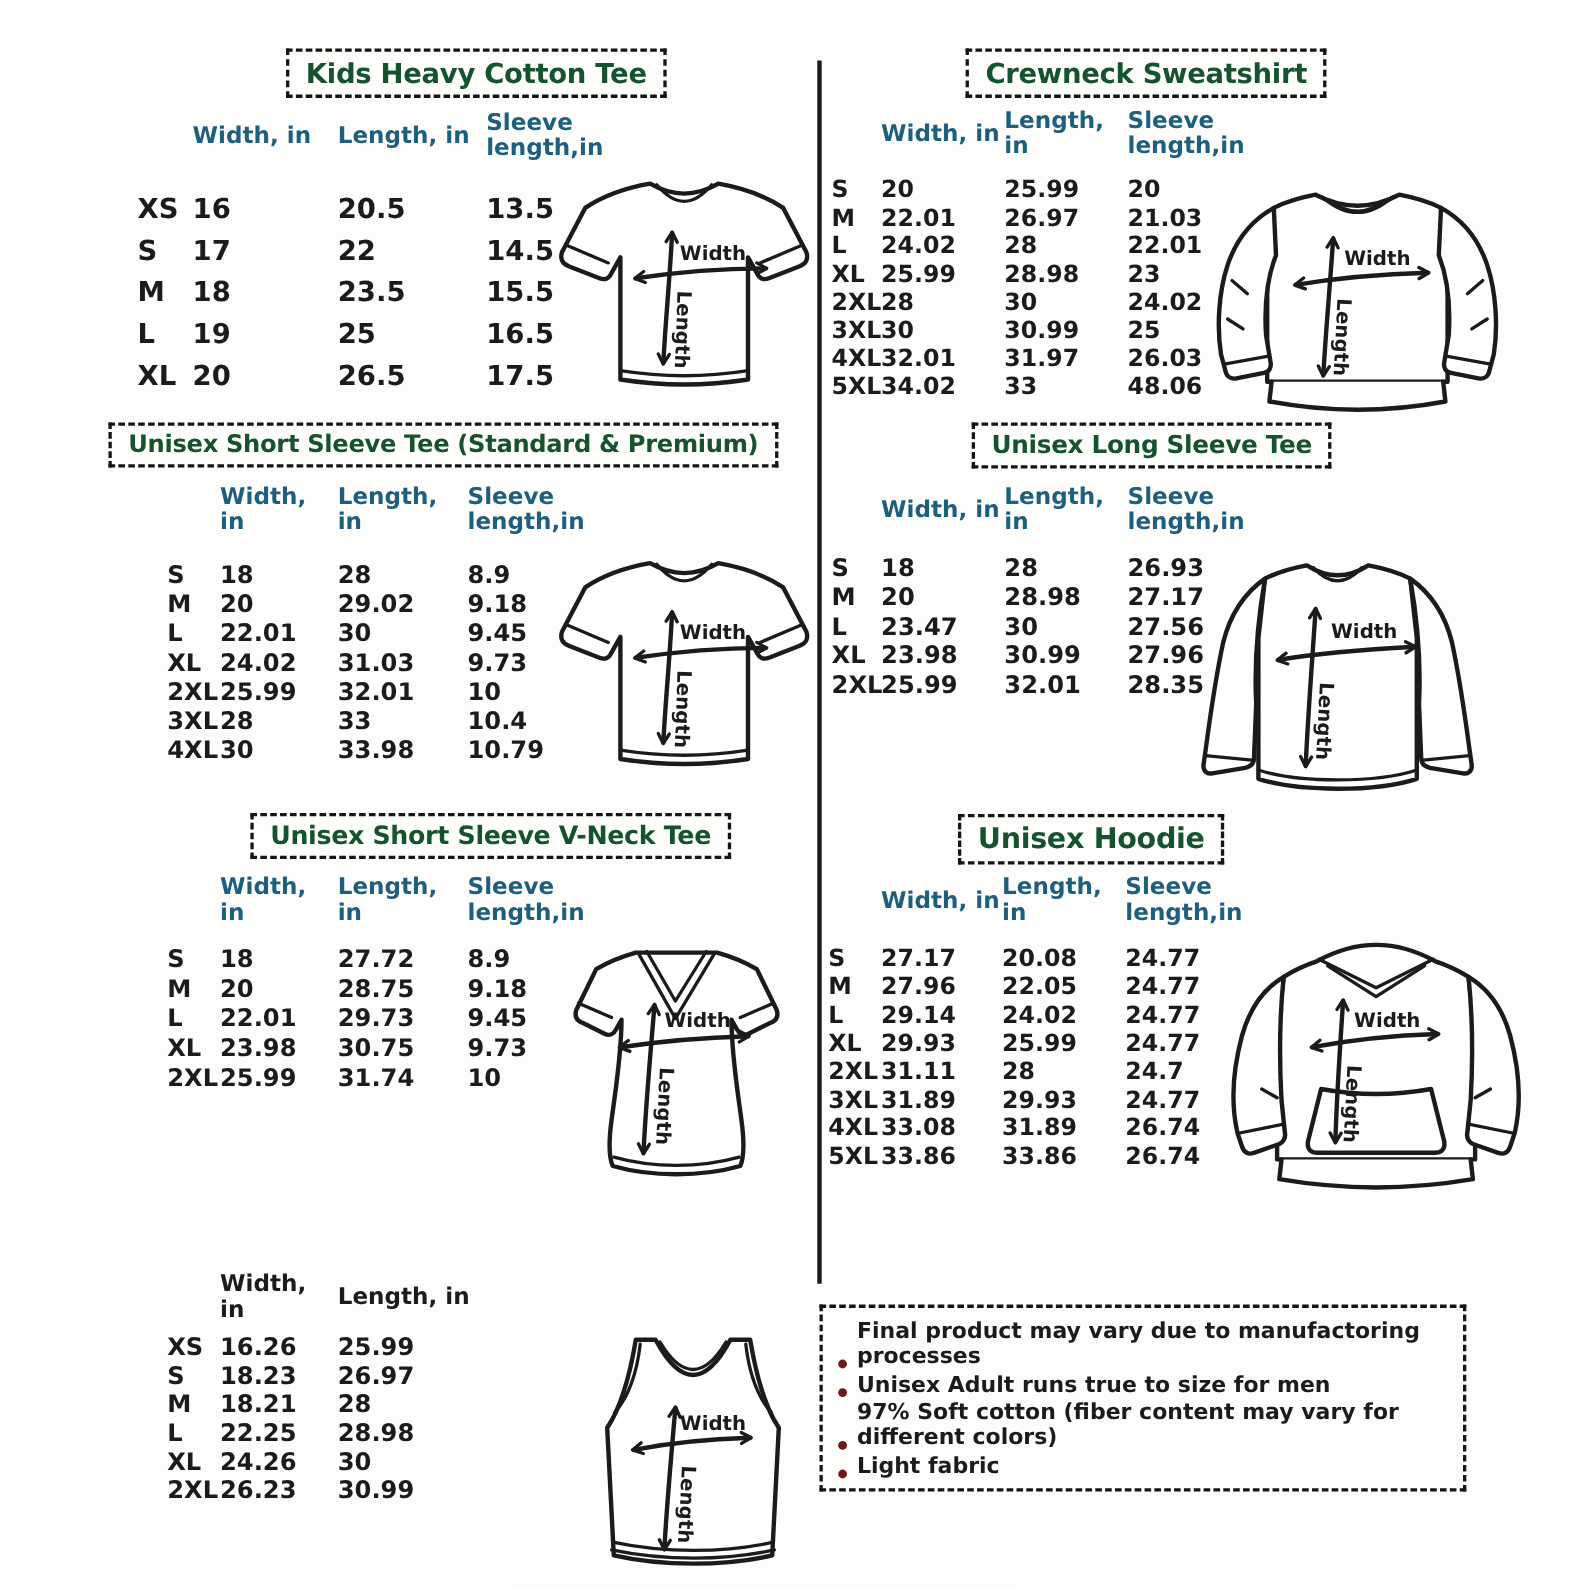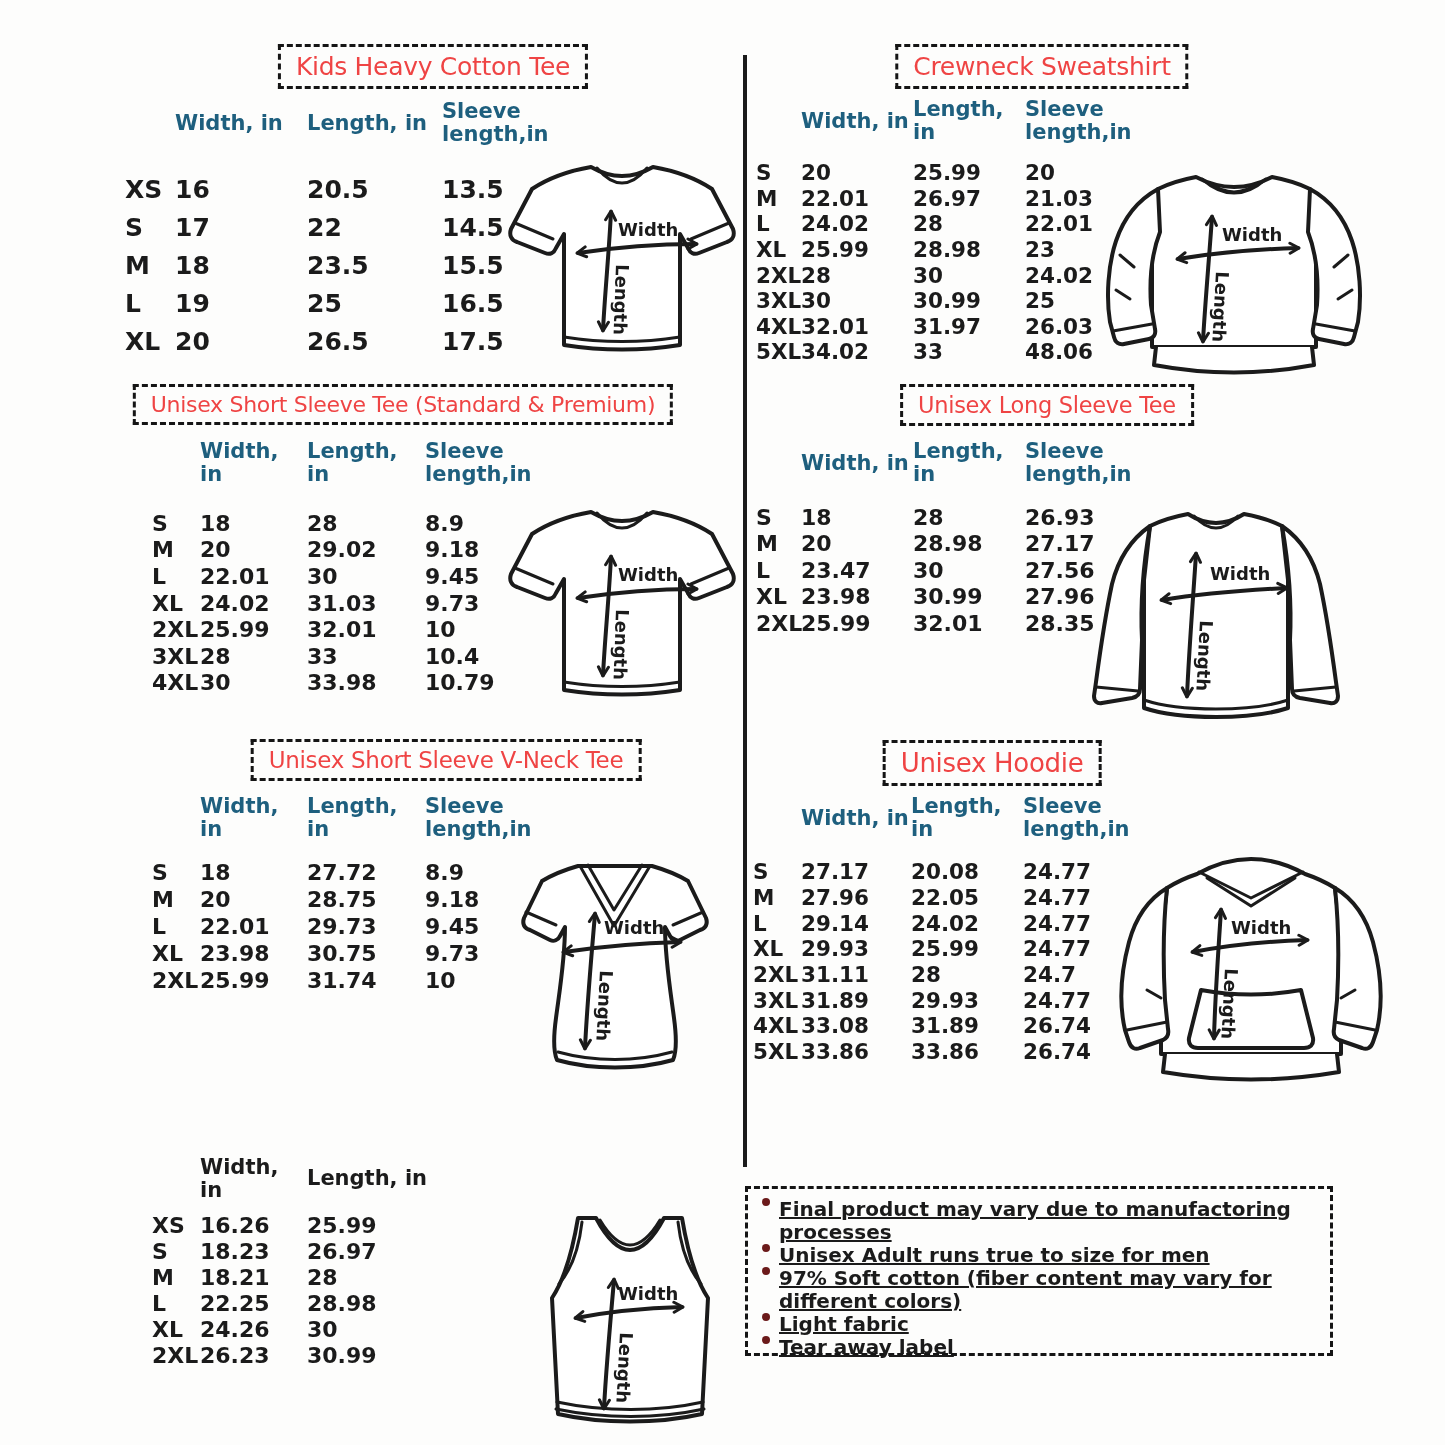--- a/index.html
+++ b/index.html
@@ -6,21 +6,21 @@
   body { font-family:"DejaVu Sans", sans-serif; color:#1b1b1b; }
   .page { position:relative; width:1445px; height:1445px; background:#fdfdfc; overflow:hidden; }
 
   
   .divider { position:absolute; background:#1b1b1b; }
 
   
   .title {
     position:absolute; transform:translateX(-50%);
     border:3px dashed #151515; padding:5px 15px;
-    color:#ef4444; font-weight:400; white-space:nowrap;
+    color:#14532d; font-weight:700; white-space:nowrap;
     letter-spacing:-0.3px;
   }
 
   
   .table { position:absolute; }
   .thead { display:grid; grid-template-columns:var(--cols); height:54px; align-items:center; }
   .table.tank .thead { height:34px; }
   .hcell { color:#1e5f7e; font-weight:700; font-size:21px; line-height:1.08; white-space:pre-line; }
   .table.tank .hcell { color:#1b1b1b; }
   .tbody { margin-top:var(--mt); }
@@ -33,21 +33,21 @@
   .ln { fill:none; stroke:#1b1b1b; stroke-width:3; stroke-linejoin:round; stroke-linecap:round; }
   .arrow { fill:none; stroke:#1b1b1b; stroke-width:4; stroke-linecap:round; }
   .lab { font-family:"DejaVu Sans", sans-serif; font-weight:700; font-size:18px; fill:#1b1b1b; }
 
   
   .notes {
     position:absolute; left:745px; top:1186px; width:588px; height:170px;
     border:3px dashed #151515; box-sizing:border-box;
     padding:9px 14px; display:flex; flex-direction:column; justify-content:space-between;
   }
-  .note { display:flex; align-items:flex-start;text-decoration:underline; }
+  .note { display:flex; align-items:flex-end; }
   .dot { width:8px; height:8px; border-radius:50%; background:#6b1a1a; margin-right:9px; flex:none; }
   .ntext { font-weight:700; font-size:20px; line-height:23px; color:#1b1b1b; }
 </style>
 </head>
 <body>
 
 <div class="page">
 
   <svg width="0" height="0" style="position:absolute">
     <defs>
@@ -551,19 +551,15 @@
         <span class="ntext">Unisex Adult runs true to size for men</span>
       </div>
       <div class="note">
         <span class="dot"></span>
         <span class="ntext">97% Soft cotton (fiber content may vary for different colors)</span>
       </div>
       <div class="note">
         <span class="dot"></span>
         <span class="ntext">Light fabric</span>
       </div>
-      <div class="note">
-        <span class="dot"></span>
-        <span class="ntext">Tear away label</span>
-      </div>
     </div>
 
 </div>
 
 </body></html>

